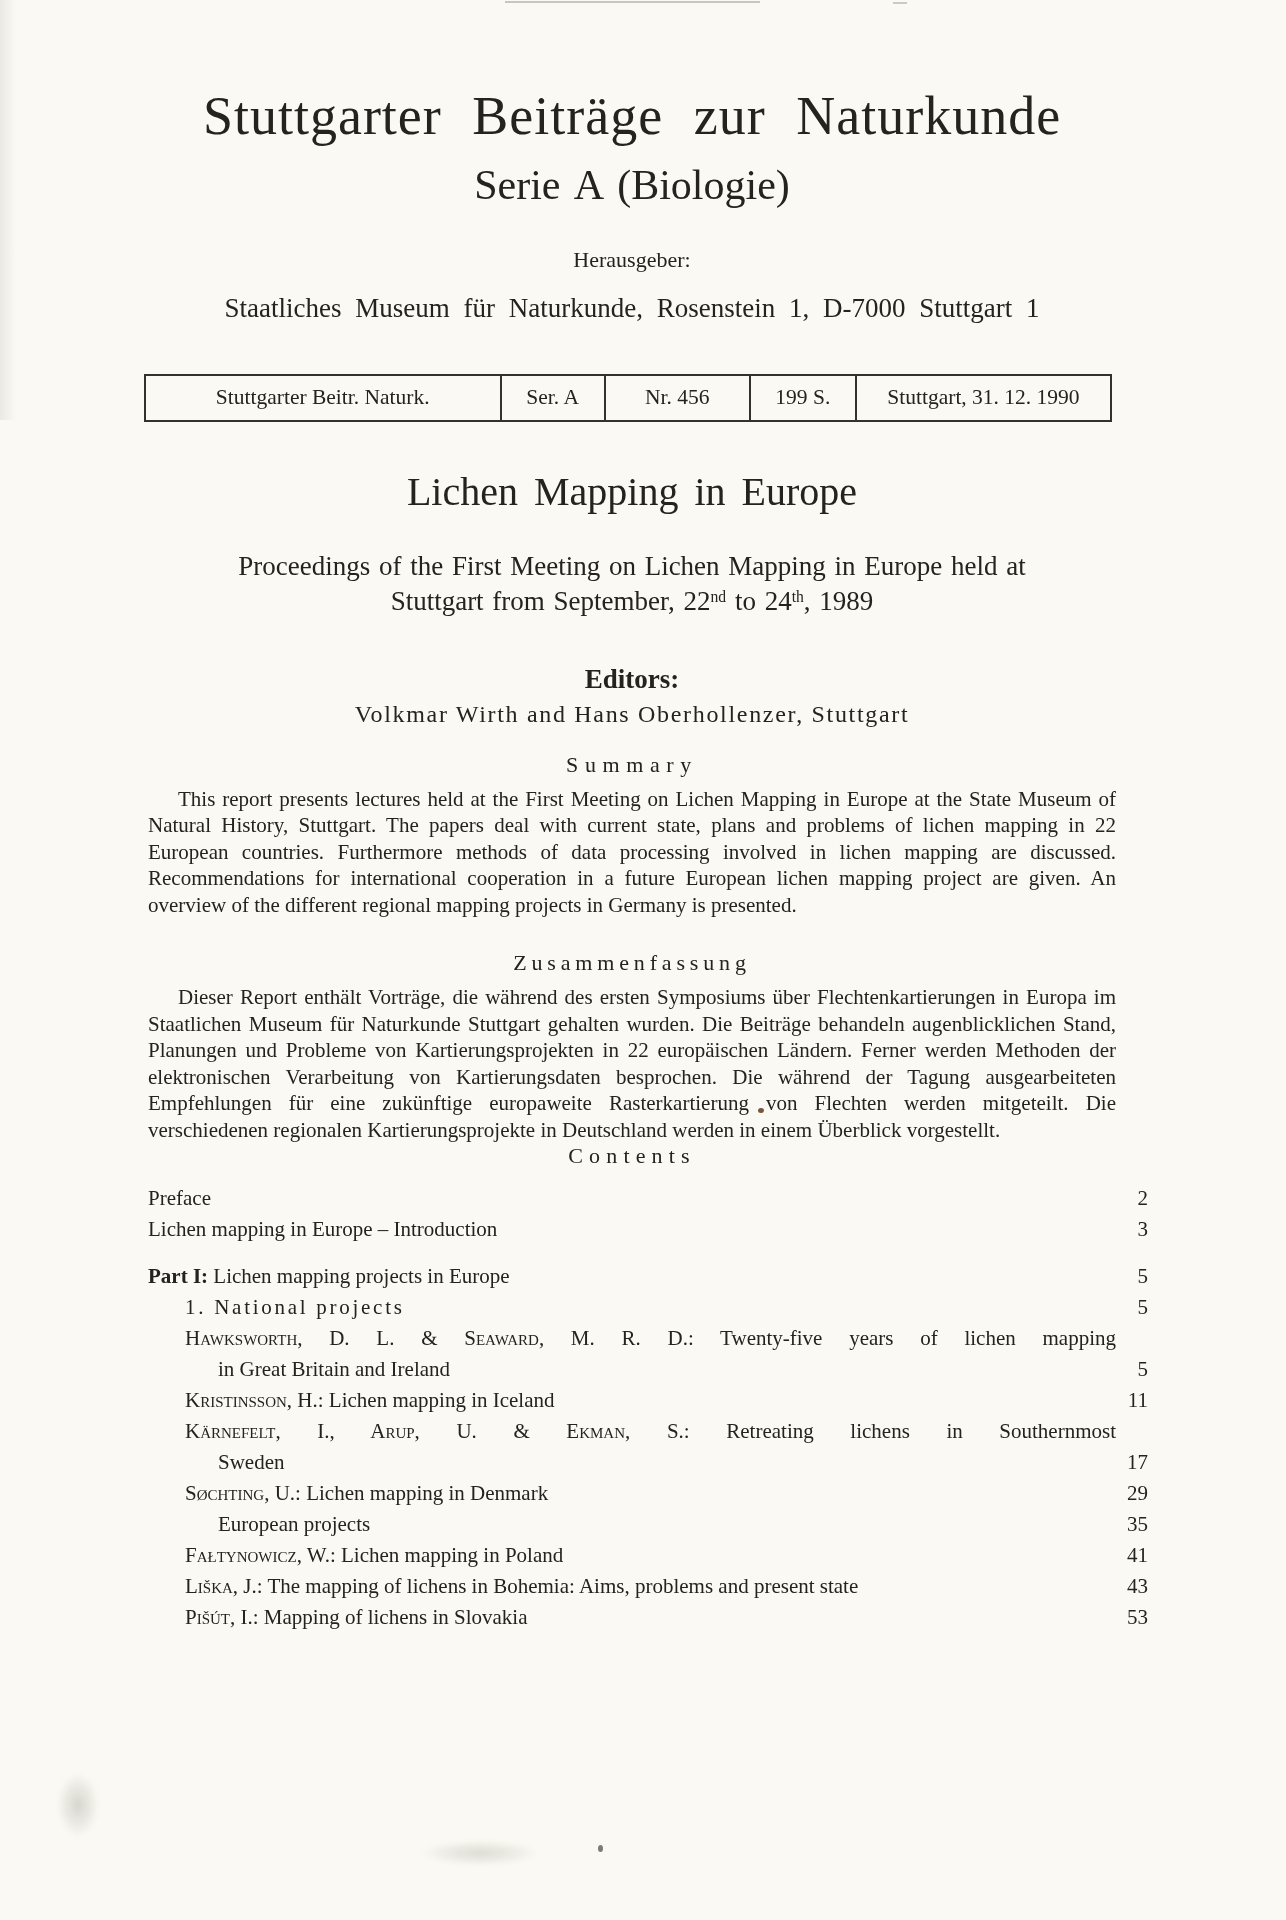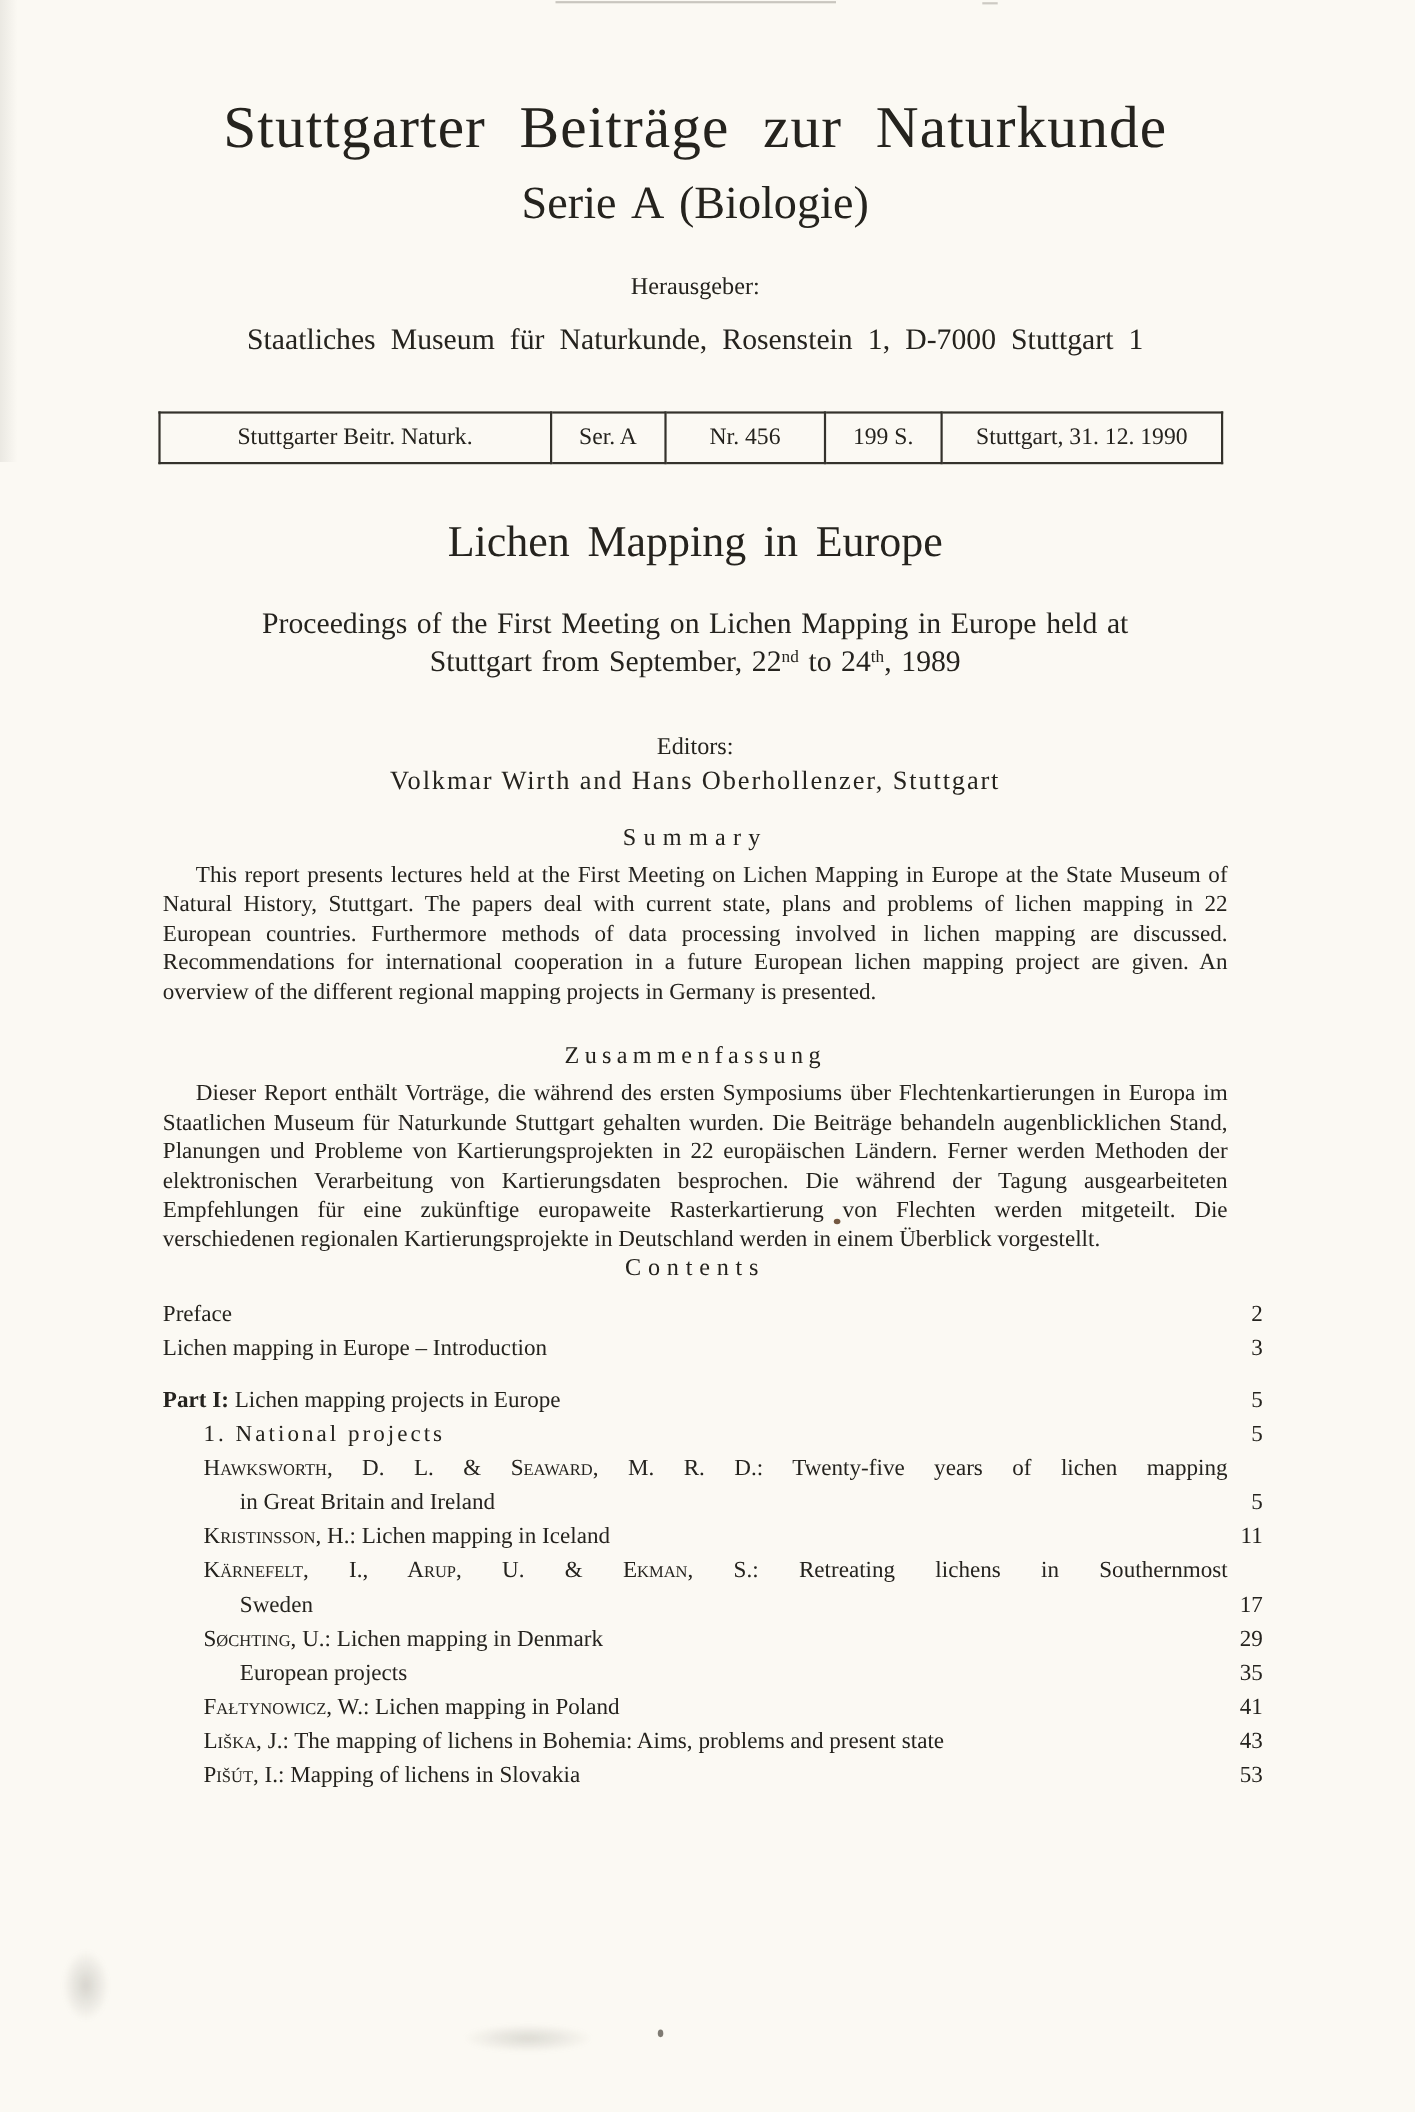--- a/index.html
+++ b/index.html
@@ -41,21 +41,21 @@
   .report-title {
     margin-top:46px; width:968px;
     font-size:40px; text-align:center; word-spacing:6px;
   }
   .report-subtitle {
     margin-top:34px; width:968px;
     font-size:27px; line-height:35px; text-align:center; word-spacing:2px;
   }
   .report-subtitle sup { font-size:0.58em; vertical-align:baseline; position:relative; top:-0.5em; }
 
-  .editors-heading { margin-top:42px; width:968px; font-size:22px; font-weight:normal; text-align:center; }
+  .editors-heading { margin-top:42px; width:968px; font-size:27px; font-weight:bold; text-align:center; }
   .editors-names   { margin-top:6px;  width:968px; font-size:24px; letter-spacing:0.07em; text-align:center; }
 
   .section-heading {
     width:968px; font-size:22px; text-align:center; letter-spacing:0.3em;
   }
   .sh-summary { margin-top:24px; }
   .sh-zus     { margin-top:32px; letter-spacing:0.22em; }
   .sh-contents{ letter-spacing:0.28em; }
 
   .para {

